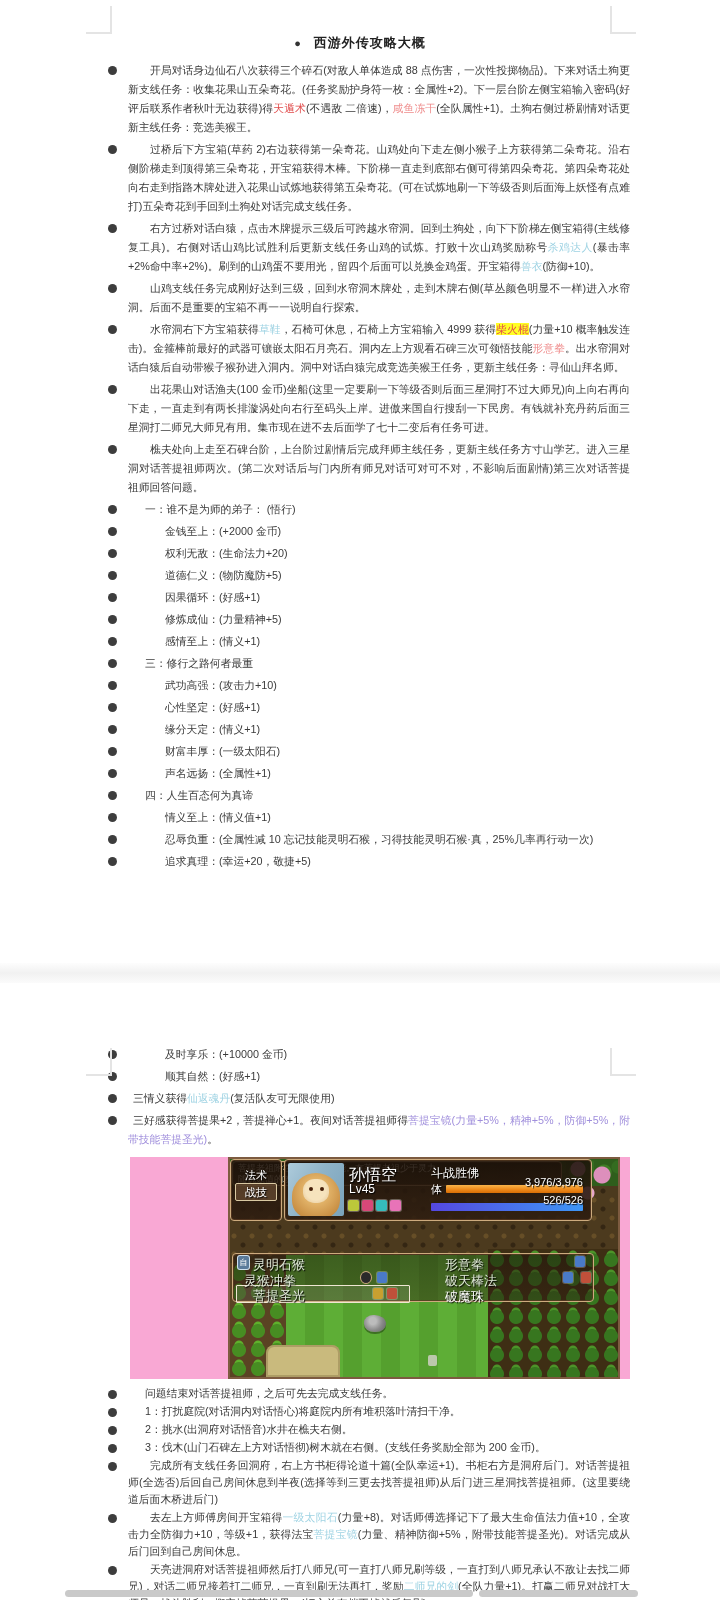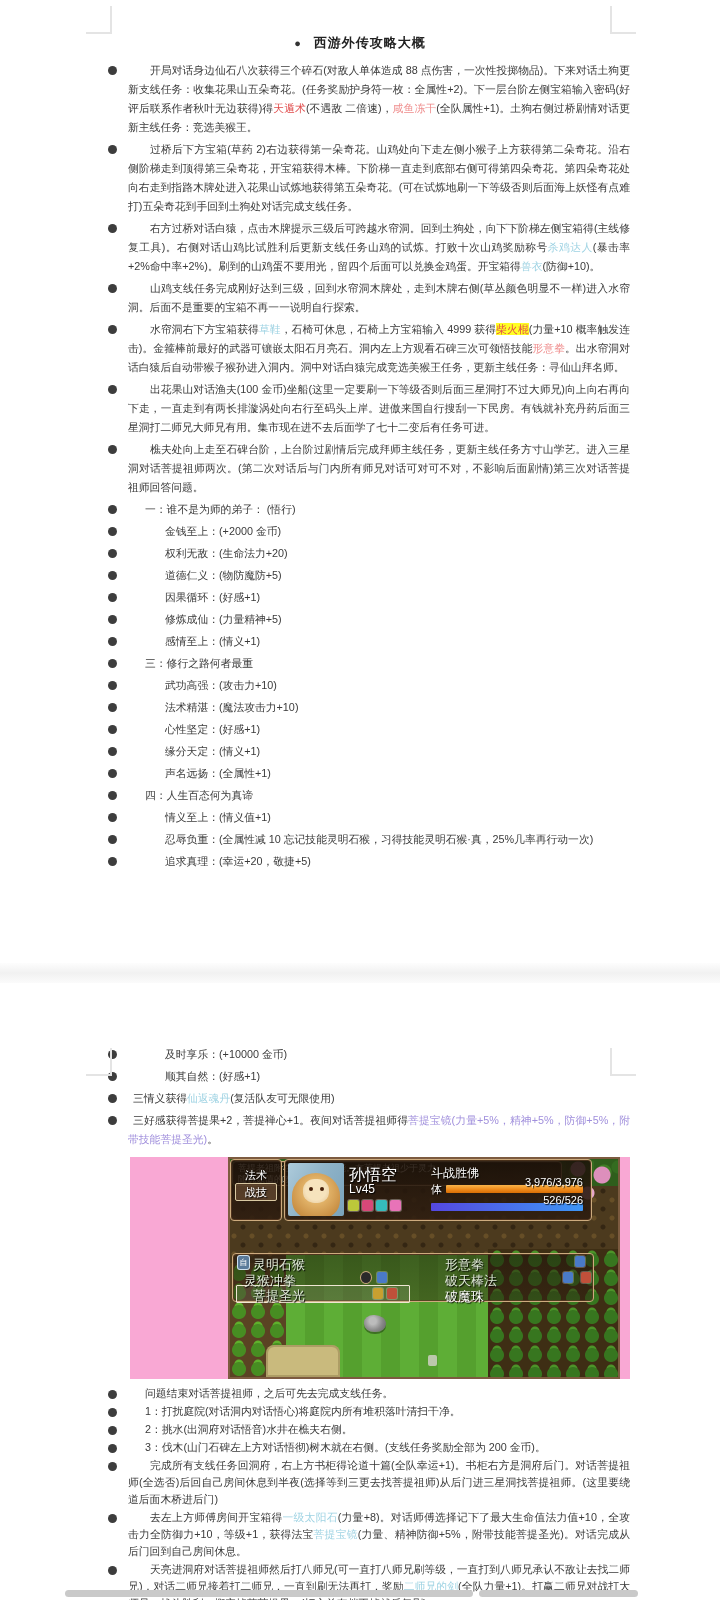--- a/index.html
+++ b/index.html
@@ -160,23 +160,23 @@
       <div class="row para"><span class="bullet"></span><span class="run-n">樵夫处向上走至石碑台阶，上台阶过剧情后完成拜师主线任务，更新主线任务方寸山学艺。进入三星洞对话菩提祖师两次。(第二次对话后与门内所有师兄对话可对可不对，不影响后面剧情)第三次对话菩提祖师回答问题。</span></div>
       <div class="row q"><span class="bullet"></span><span class="run-n">一：谁不是为师的弟子： (悟行)</span></div>
       <div class="row opt"><span class="bullet"></span><span class="run-n">金钱至上：(+2000 金币)</span></div>
       <div class="row opt"><span class="bullet"></span><span class="run-n">权利无敌：(生命法力+20)</span></div>
       <div class="row opt"><span class="bullet"></span><span class="run-n">道德仁义：(物防魔防+5)</span></div>
       <div class="row opt"><span class="bullet"></span><span class="run-n">因果循环：(好感+1)</span></div>
       <div class="row opt"><span class="bullet"></span><span class="run-n">修炼成仙：(力量精神+5)</span></div>
       <div class="row opt"><span class="bullet"></span><span class="run-n">感情至上：(情义+1)</span></div>
       <div class="row q"><span class="bullet"></span><span class="run-n">三：修行之路何者最重</span></div>
       <div class="row opt"><span class="bullet"></span><span class="run-n">武功高强：(攻击力+10)</span></div>
-      <div class="row opt"><span class="bullet"></span><span class="run-n">法术精湛：(魔法攻击力+10)</span></div>
       <div class="row opt"><span class="bullet"></span><span class="run-n">心性坚定：(好感+1)</span></div>
       <div class="row opt"><span class="bullet"></span><span class="run-n">缘分天定：(情义+1)</span></div>
+      <div class="row opt"><span class="bullet"></span><span class="run-n">财富丰厚：(一级太阳石)</span></div>
       <div class="row opt"><span class="bullet"></span><span class="run-n">声名远扬：(全属性+1)</span></div>
       <div class="row q"><span class="bullet"></span><span class="run-n">四：人生百态何为真谛</span></div>
       <div class="row opt"><span class="bullet"></span><span class="run-n">情义至上：(情义值+1)</span></div>
       <div class="row opt"><span class="bullet"></span><span class="run-n">忍辱负重：(全属性减 10 忘记技能灵明石猴，习得技能灵明石猴·真，25%几率再行动一次)</span></div>
       <div class="row opt"><span class="bullet"></span><span class="run-n">追求真理：(幸运+20，敬捷+5)</span></div>
     </div>
 </div>
 
 <div class="page-gap"></div>
 

